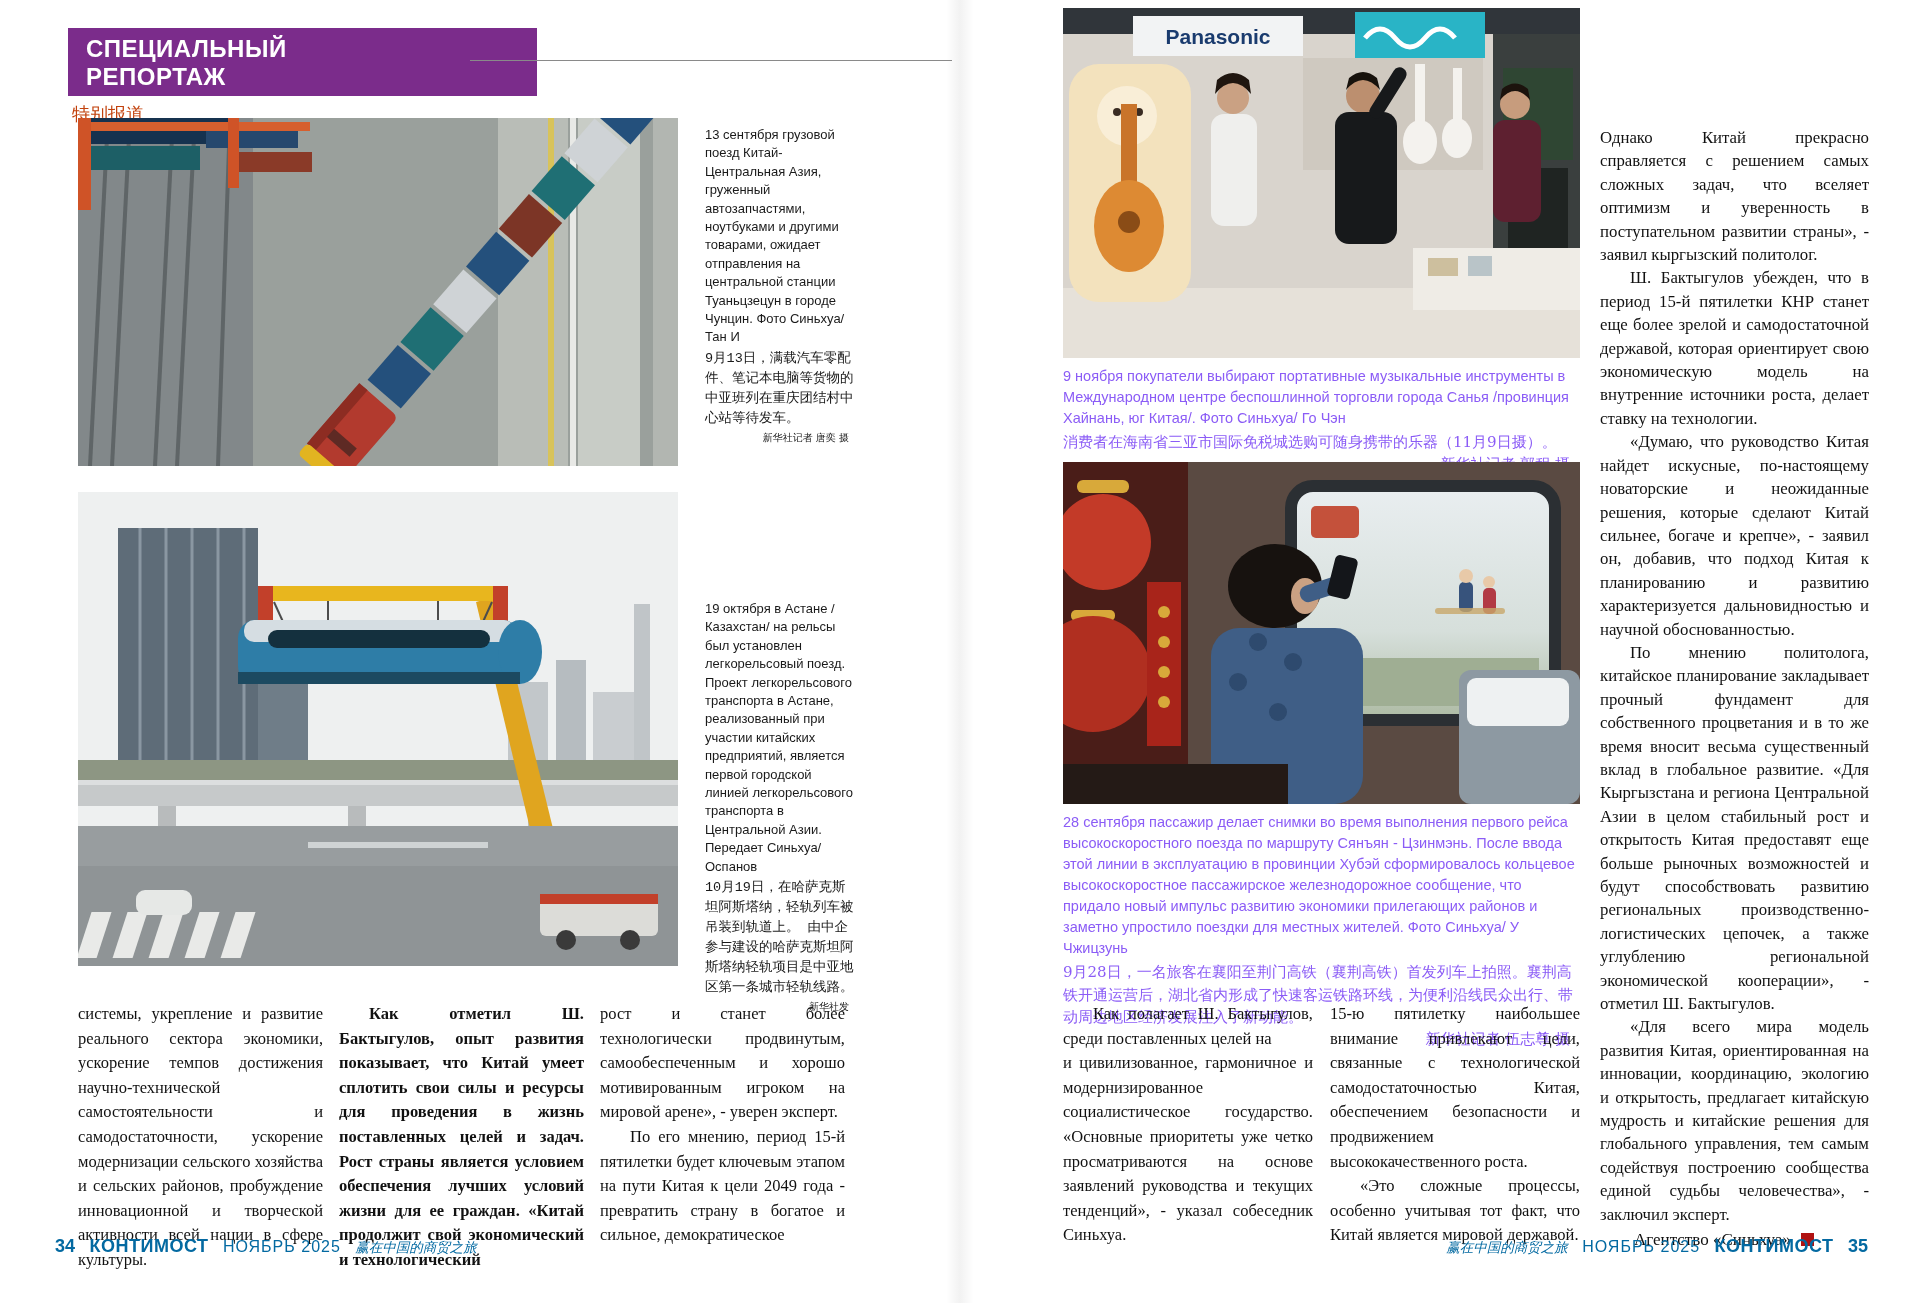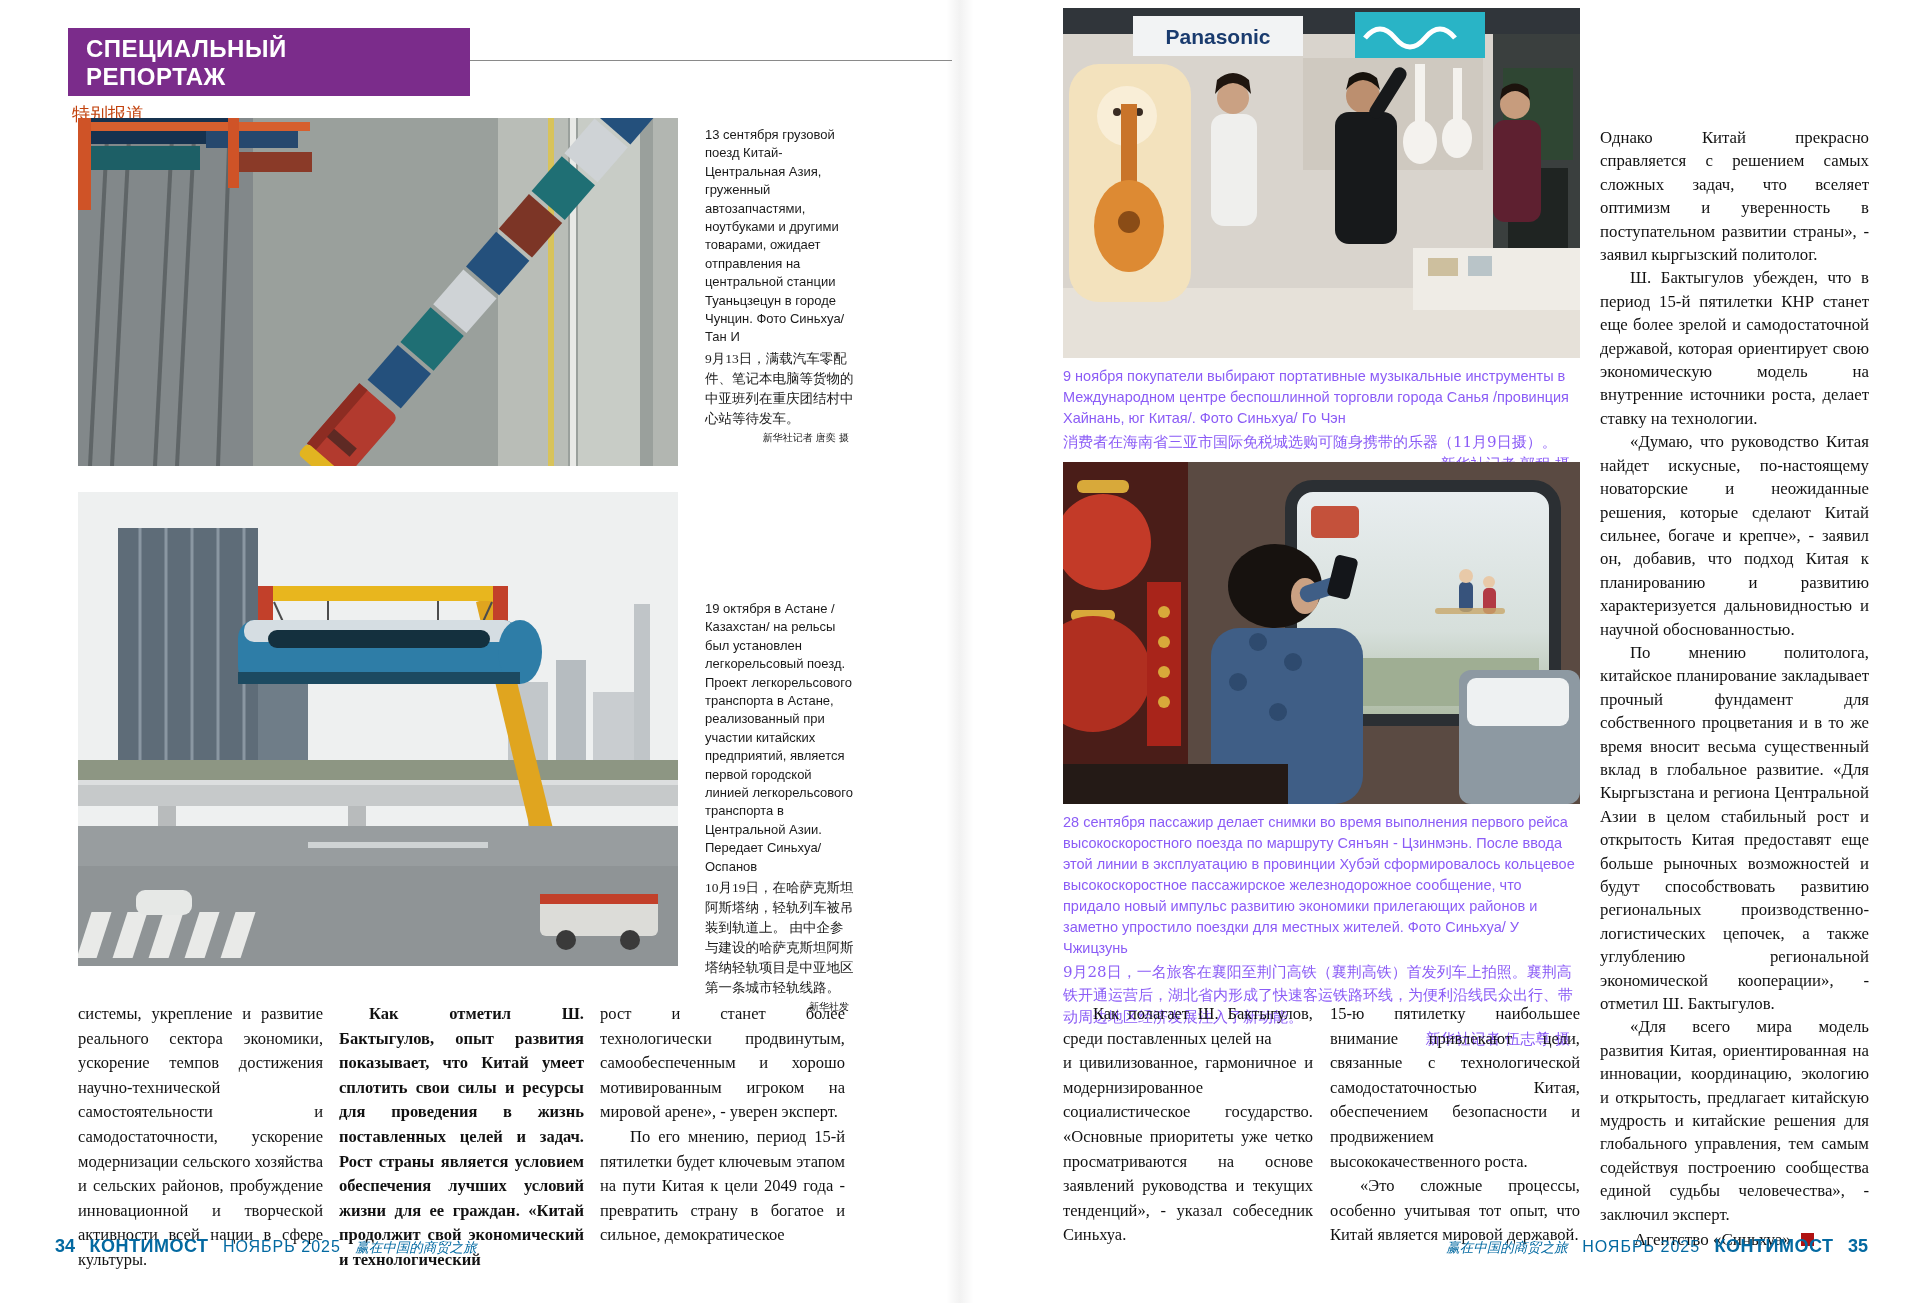--- a/index.html
+++ b/index.html
@@ -1,33 +1,33 @@
 <!DOCTYPE html>
 <html><head>
 <meta charset="utf-8">
 <style>
   html,body{margin:0;padding:0;background:#ffffff;}
   .sheet{position:relative;width:1920px;height:1303px;background:#ffffff;overflow:hidden;
          font-family:"Liberation Serif",serif;color:#111;}
   .gutter{position:absolute;left:946px;top:0;width:28px;height:1303px;
           background:linear-gradient(90deg,rgba(0,0,0,0) 0%,rgba(0,0,0,0.05) 50%,rgba(0,0,0,0) 100%);}
   
-  .purple-box{position:absolute;left:68px;top:28px;width:402px;height:68px;background:#7b2c8b;
+  .purple-box{position:absolute;left:68px;top:28px;width:469px;height:68px;background:#7b2c8b;
               color:#fff;font-family:"Liberation Sans",sans-serif;font-weight:bold;
               font-size:24px;line-height:28px;padding:7px 0 0 18px;box-sizing:border-box;letter-spacing:.5px;}
   .header-rule{position:absolute;left:470px;top:60px;width:482px;height:1px;background:#8a8a8a;}
   .cn-subtitle{position:absolute;left:72px;top:102px;font-family:"Liberation Sans",sans-serif;
                font-size:18px;color:#c2410c;}
   
   .photo{position:absolute;overflow:hidden;background:#5eead4;}
   .photo svg{display:block;}
   
   .caption-narrow{position:absolute;width:150px;font-family:"Liberation Sans",sans-serif;
                   font-size:13px;line-height:18.4px;color:#1a1a1a;}
-  .caption-narrow .cap-cn{font-family:Liberation Serif, serif;font-size:13.5px;line-height:20px;margin-top:2px;}
+  .caption-narrow .cap-cn{font-family:Liberation Mono, monospace;font-size:13.5px;line-height:20px;margin-top:2px;}
   .caption-narrow .cap-credit{font-family:"DejaVu Serif",serif;font-size:10px;text-align:right;
                   padding-right:6px;margin-top:0;}
   .caption-wide{position:absolute;width:517px;font-family:"Liberation Sans",sans-serif;
                 font-size:14.5px;line-height:21px;color:#8b5cf6;}
   .caption-wide .cap-cn{font-family:"DejaVu Serif",serif;font-size:15px;line-height:22.5px;margin-top:2px;}
   .caption-wide .cap-credit{font-family:"DejaVu Serif",serif;font-size:15px;text-align:right;
                 padding-right:10px;}
   
   .cols-row{position:absolute;display:flex;}
   .body-col{font-size:16.5px;line-height:24.6px;text-align:justify;}
@@ -306,21 +306,21 @@
     <div class="cap-credit">新华社记者 伍志尊 摄</div>
   </div>
 
   <div class="cols-row" style="left:1063px;top:1002px;width:517px;gap:17px;">
     <div class="body-col" style="width:250px;">
         <p class="para indent">Как полагает Ш. Бактыгулов, среди поставленных целей на</p>
         <p class="para">и цивилизованное, гармоничное и модернизированное социалистическое государство. «Основные приоритеты уже четко просматриваются на основе заявлений руководства и текущих тенденций», - указал собеседник Синьхуа.</p>
       </div>
     <div class="body-col" style="width:250px;">
         <p class="para">15-ю пятилетку наибольшее внимание привлекают цели, связанные с технологической самодостаточностью Китая, обеспечением безопасности и продвижением высококачественного роста.</p>
-        <p class="para indent">«Это сложные процессы, особенно учитывая тот опыт, что Китай является мировой державой.</p>
+        <p class="para indent">«Это сложные процессы, особенно учитывая тот факт, что Китай является мировой державой.</p>
       </div>
   </div>
 
   <div class="main-col">
     <div>
         <p class="para">Однако Китай прекрасно справляется с решением самых сложных задач, что вселяет оптимизм и уверенность в поступательном развитии страны», - заявил кыргызский политолог.</p>
         <p class="para indent">Ш. Бактыгулов убежден, что в период 15-й пятилетки КНР станет еще более зрелой и самодостаточной державой, которая ориентирует свою экономическую модель на внутренние источники роста, делает ставку на технологии.</p>
         <p class="para indent">«Думаю, что руководство Китая найдет искусные, по-настоящему новаторские и неожиданные решения, которые сделают Китай сильнее, богаче и крепче», - заявил он, добавив, что подход Китая к планированию и развитию характеризуется дальновидностью и научной обоснованностью.</p>
         <p class="para indent">По мнению политолога, китайское планирование закладывает прочный фундамент для собственного процветания и в то же время вносит весьма существенный вклад в глобальное развитие. «Для Кыргызстана и региона Центральной Азии в целом стабильный рост и открытость Китая предоставят еще больше рыночных возможностей и будут способствовать развитию региональных производственно-логистических цепочек, а также углублению региональной экономической кооперации», - отметил Ш. Бактыгулов.</p>
         <p class="para indent">«Для всего мира модель развития Китая, ориентированная на инновации, координацию, экологию и открытость, предлагает китайскую мудрость и китайские решения для глобального управления, тем самым содействуя построению сообщества единой судьбы человечества», - заключил эксперт.</p>

